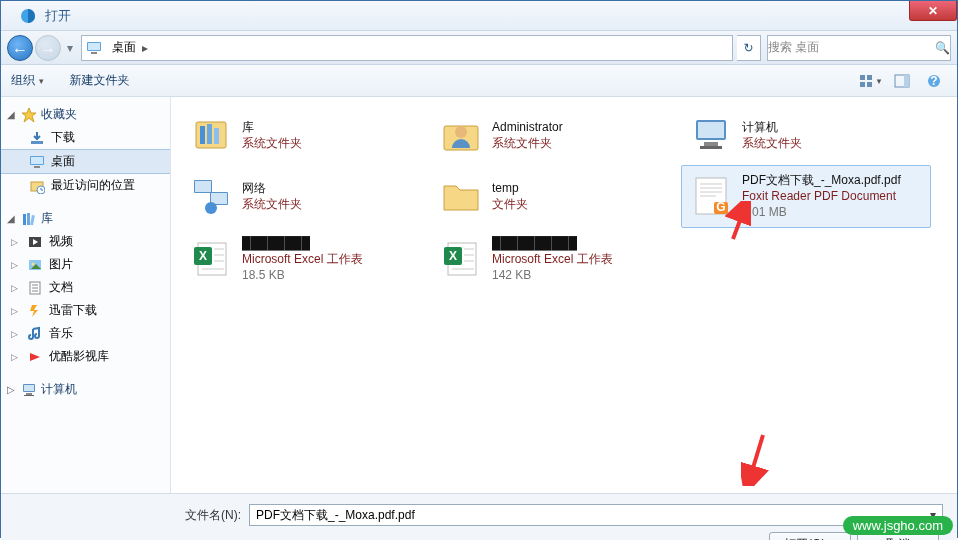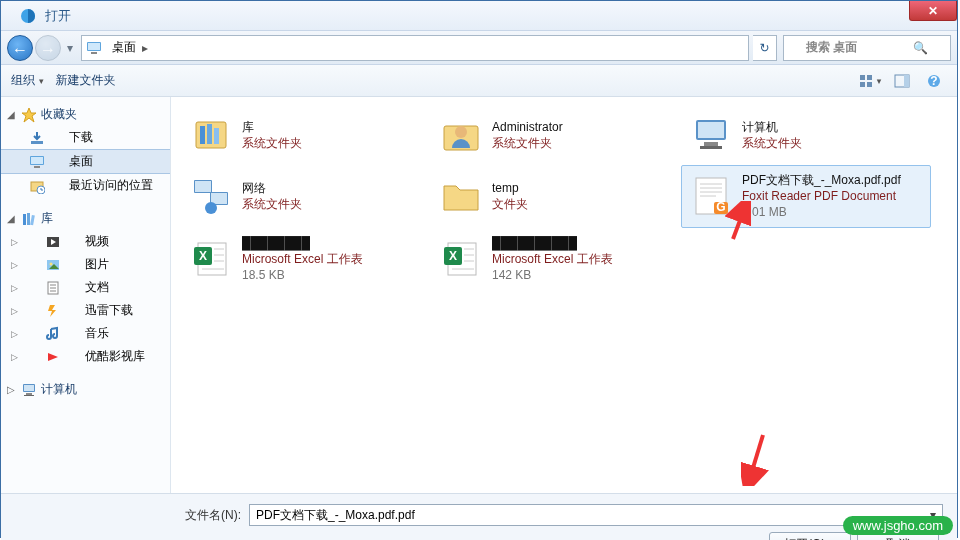--- a/index.html
+++ b/index.html
@@ -17,36 +17,36 @@
 .navbar { height: 34px; background: linear-gradient(#f2f6fb, #e2ebf5); display: flex; align-items: center; padding: 3px 6px; border-bottom: 1px solid #c8d6e8; gap: 2px; }
 .nav-back, .nav-fwd { width: 30px; height: 28px; border-radius: 3px; display: flex; align-items: center; justify-content: center; cursor: pointer; }
 .nav-back { background: radial-gradient(circle at 40% 35%, #6db5f5, #2a76c5); border: 1px solid #1e5a9a; border-radius: 50%; width: 26px; height: 26px; }
 .nav-fwd { background: radial-gradient(circle at 40% 35%, #d8e4f0, #b5c8db); border: 1px solid #9ab; border-radius: 50%; width: 26px; height: 26px; opacity: .6; }
 .nav-split { width: 14px; height: 28px; display: flex; align-items: center; justify-content: center; color: #6a7888; }
 .breadcrumb { flex: 1; height: 26px; background: #fff; border: 1px solid #a8b8c8; display: flex; align-items: center; padding: 0 4px; margin: 0 2px; }
 .breadcrumb .bc-icon { width: 18px; height: 16px; margin-right: 4px; }
 .breadcrumb .seg { padding: 0 4px; }
 .breadcrumb .arrow { color: #555; padding: 0 2px; }
 .refresh-btn { width: 24px; height: 26px; border: 1px solid #a8b8c8; border-left: none; background: #fff; display: flex; align-items: center; justify-content: center; color: #2a5a8a; cursor: pointer; }
-.search { width: 168px; height: 26px; background: #fff; border: 1px solid #a8b8c8; display: flex; align-items: center; padding: 0 22px; margin-left: 4px; color: #888; font-weight: bold; }
+.search { width: 184px; height: 26px; background: #fff; border: 1px solid #a8b8c8; display: flex; align-items: center; padding: 0 0; margin-left: 4px; color: #888; }
 .search .mag { margin-left: auto; color: #2a5a8a; }
 
 
-.toolbar { height: 32px; background: linear-gradient(#f7fafd, #eaf1f8); border-bottom: 1px solid #d4dee9; display: flex; align-items: center; padding: 0 10px; gap: 12px; }
+.toolbar { height: 32px; background: linear-gradient(#f7fafd, #eaf1f8); border-bottom: 1px solid #d4dee9; display: flex; align-items: center; padding: 0 10px; gap: 26px; }
 .tb-btn { color: #1a3e6a; cursor: pointer; display: flex; align-items: center; gap: 4px; }
 .tb-right { margin-left: auto; display: flex; gap: 6px; }
 .tb-icon-btn { width: 26px; height: 22px; border: 1px solid transparent; display: flex; align-items: center; justify-content: center; color: #3a5a7a; cursor: pointer; border-radius: 2px; }
 
 
 .body { display: flex; height: 396px; }
 .sidebar { width: 170px; border-right: 1px solid #dde6ef; background: #fafcfe; overflow: auto; padding: 6px 0; }
 .tree-group { margin-bottom: 10px; }
 .tree-header { display: flex; align-items: center; padding: 3px 6px; gap: 4px; color: #1a3e6a; cursor: pointer; }
 .tree-header .tw { width: 10px; color: #666; font-size: 10px; }
-.tree-item { display: flex; align-items: center; padding: 3px 6px 3px 28px; gap: 24px; cursor: pointer; }
+.tree-item { display: flex; align-items: center; padding: 3px 6px 3px 28px; gap: 6px; cursor: pointer; }
 .tree-item.selected { background: #dce8f5; border: 1px solid #a9c6e4; border-left: none; border-right: none; }
 .tree-icon { width: 16px; height: 16px; flex-shrink: 0; }
 
 .content { flex: 1; overflow: auto; padding: 8px 10px; display: flex; flex-wrap: wrap; align-content: flex-start; }
 .item { width: 250px; display: flex; padding: 6px; border: 1px solid transparent; border-radius: 2px; cursor: pointer; }
 .item.selected { background: #e6f1fb; border-color: #94c2ec; }
 .item .file-icon { width: 46px; height: 46px; flex-shrink: 0; display: flex; align-items: center; justify-content: center; }
 .item .meta { padding-left: 8px; display: flex; flex-direction: column; justify-content: center; line-height: 1.35; }
 .item .name { color: #111; }
 .item .type { color: #7f1d1d; }

